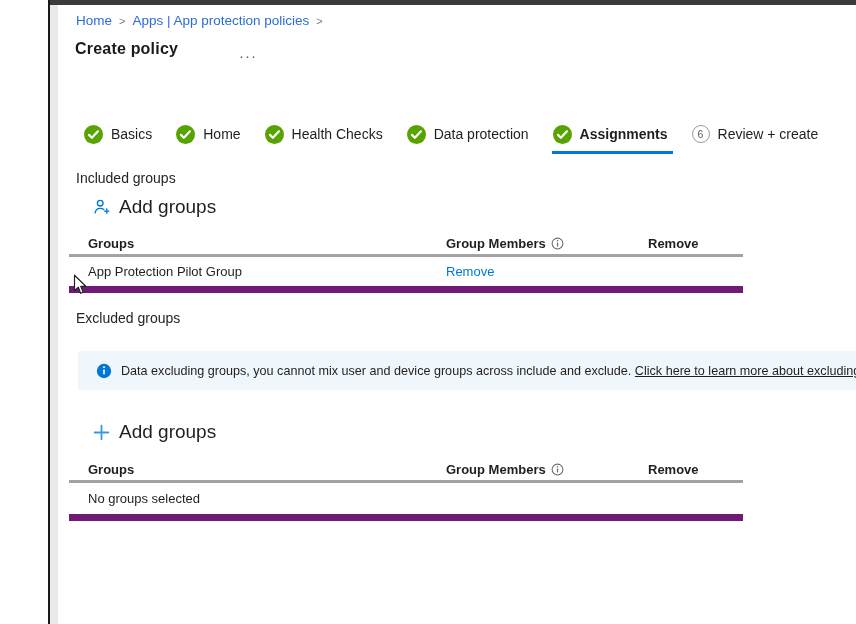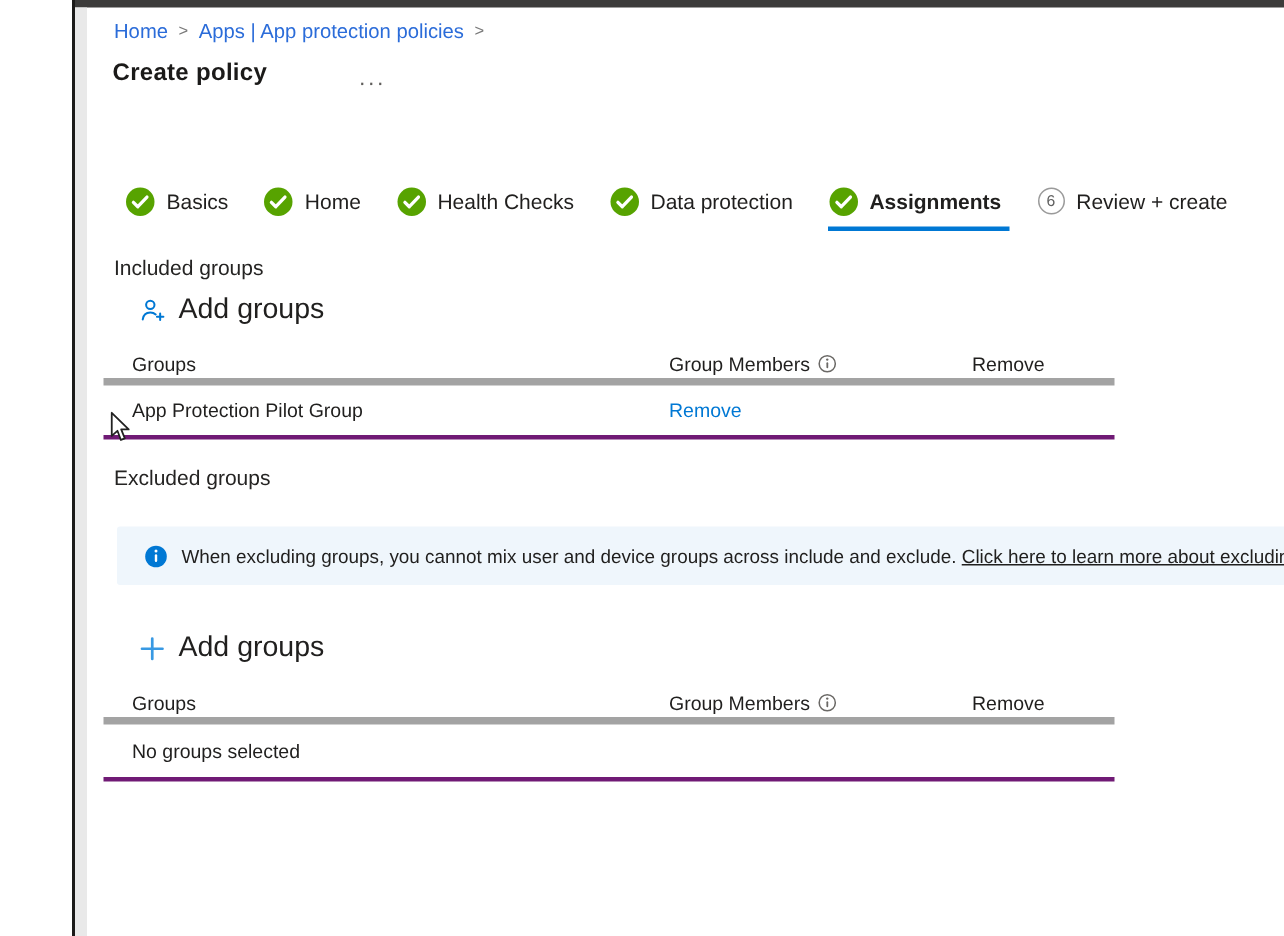--- a/index.html
+++ b/index.html
@@ -37,22 +37,22 @@
   
   .add-cmd { display:flex; align-items:center; gap:8px; font-size:19px; color:#201f1e; cursor:pointer; }
   .add1 { left:45px; top:196px; }
   .add2 { left:44px; top:421px; }
 
   
   .gtable { left:21px; width:674px; }
   .t1 { top:233px; }
   .t2 { top:459px; }
   .t-head, .t-row { display:grid; grid-template-columns:358px 202px 1fr; padding-left:19px; align-items:center; }
-  .t-head { height:24px; font-size:13px; font-weight:400; border-bottom:5px solid #a3a3a3; }
-  .t-row  { font-size:13px; border-bottom:3px solid #701a75; }
+  .t-head { height:24px; font-size:13px; font-weight:700; border-bottom:3px solid #a3a3a3; }
+  .t-row  { font-size:13px; border-bottom:7px solid #701a75; }
   .t1 .t-row { height:36px; }
   .t2 .t-row { height:38px; }
   .hdr-cell { display:flex; align-items:center; gap:5px; }
   .link { color:#0078d4; cursor:pointer; }
 
   
   .banner { left:30px; top:351px; width:826px; height:39px; background:#eff6fc; border-radius:2px 0 0 2px;
     display:flex; align-items:center; padding-left:18px; gap:9px; overflow:hidden; }
   .banner-text { font-size:12.6px; white-space:nowrap; color:#201f1e; }
   .banner-link { text-decoration:underline; cursor:pointer; color:#201f1e; }
@@ -166,21 +166,21 @@
 
 <div class="abs banner">
   <span>
     <svg width="16" height="16" viewBox="0 0 20 20">
         <circle cx="10" cy="10" r="9" fill="#0078d4"></circle>
         <rect x="9" y="8.2" width="2" height="6.3" rx="1" fill="#fff"></rect>
         <circle cx="10" cy="5.4" r="1.25" fill="#fff"></circle>
       </svg>
   </span>
   <span class="banner-text">
-    <span>When excluding groups, you cannot mix user and device groups across include and exclude. </span><span class="banner-link">Click here to learn more about excluding groups.</span>
+    <span>Data excluding groups, you cannot mix user and device groups across include and exclude. </span><span class="banner-link">Click here to learn more about excluding groups.</span>
   </span>
 </div>
 
 <div class="abs add-cmd add2">
   <span>
     <svg width="19" height="19" viewBox="0 0 20 20">
         <path d="M10 2.8v14.4M2.8 10h14.4" stroke="#3899e3" stroke-width="1.9" stroke-linecap="round"></path>
       </svg>
   </span>
   <span>Add groups</span>

